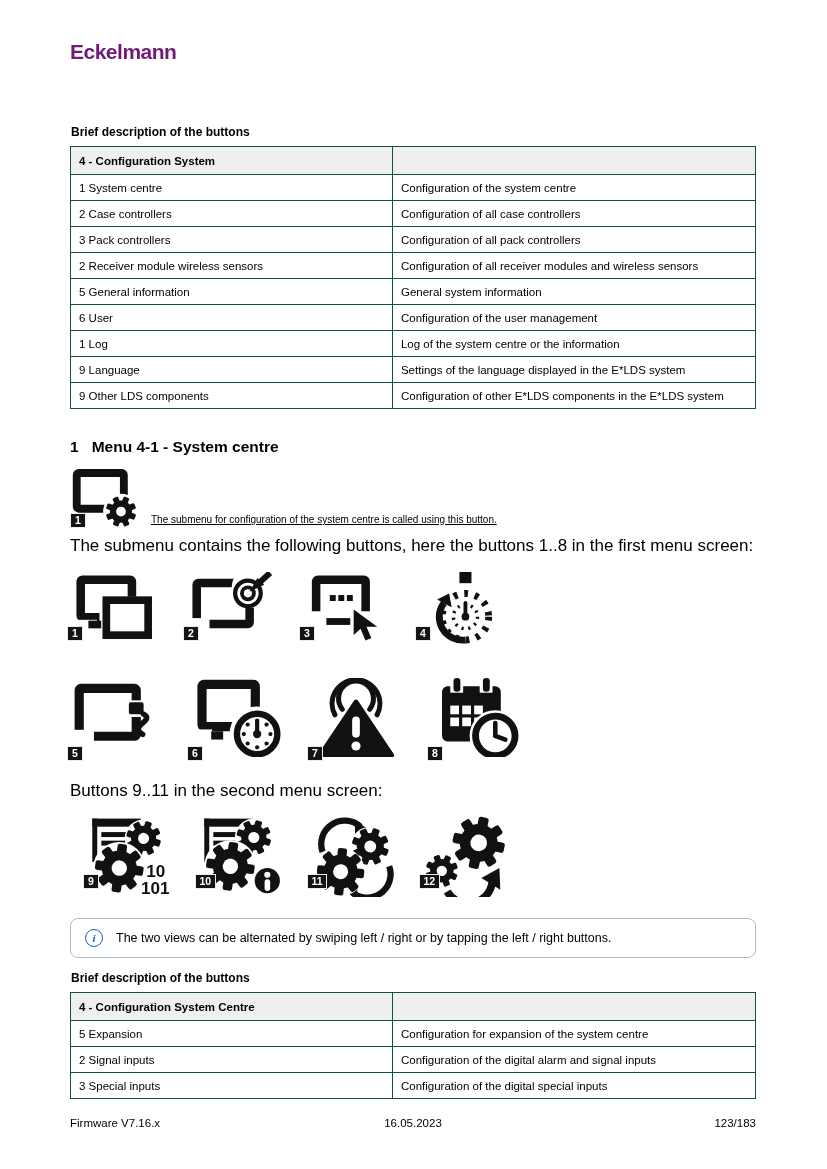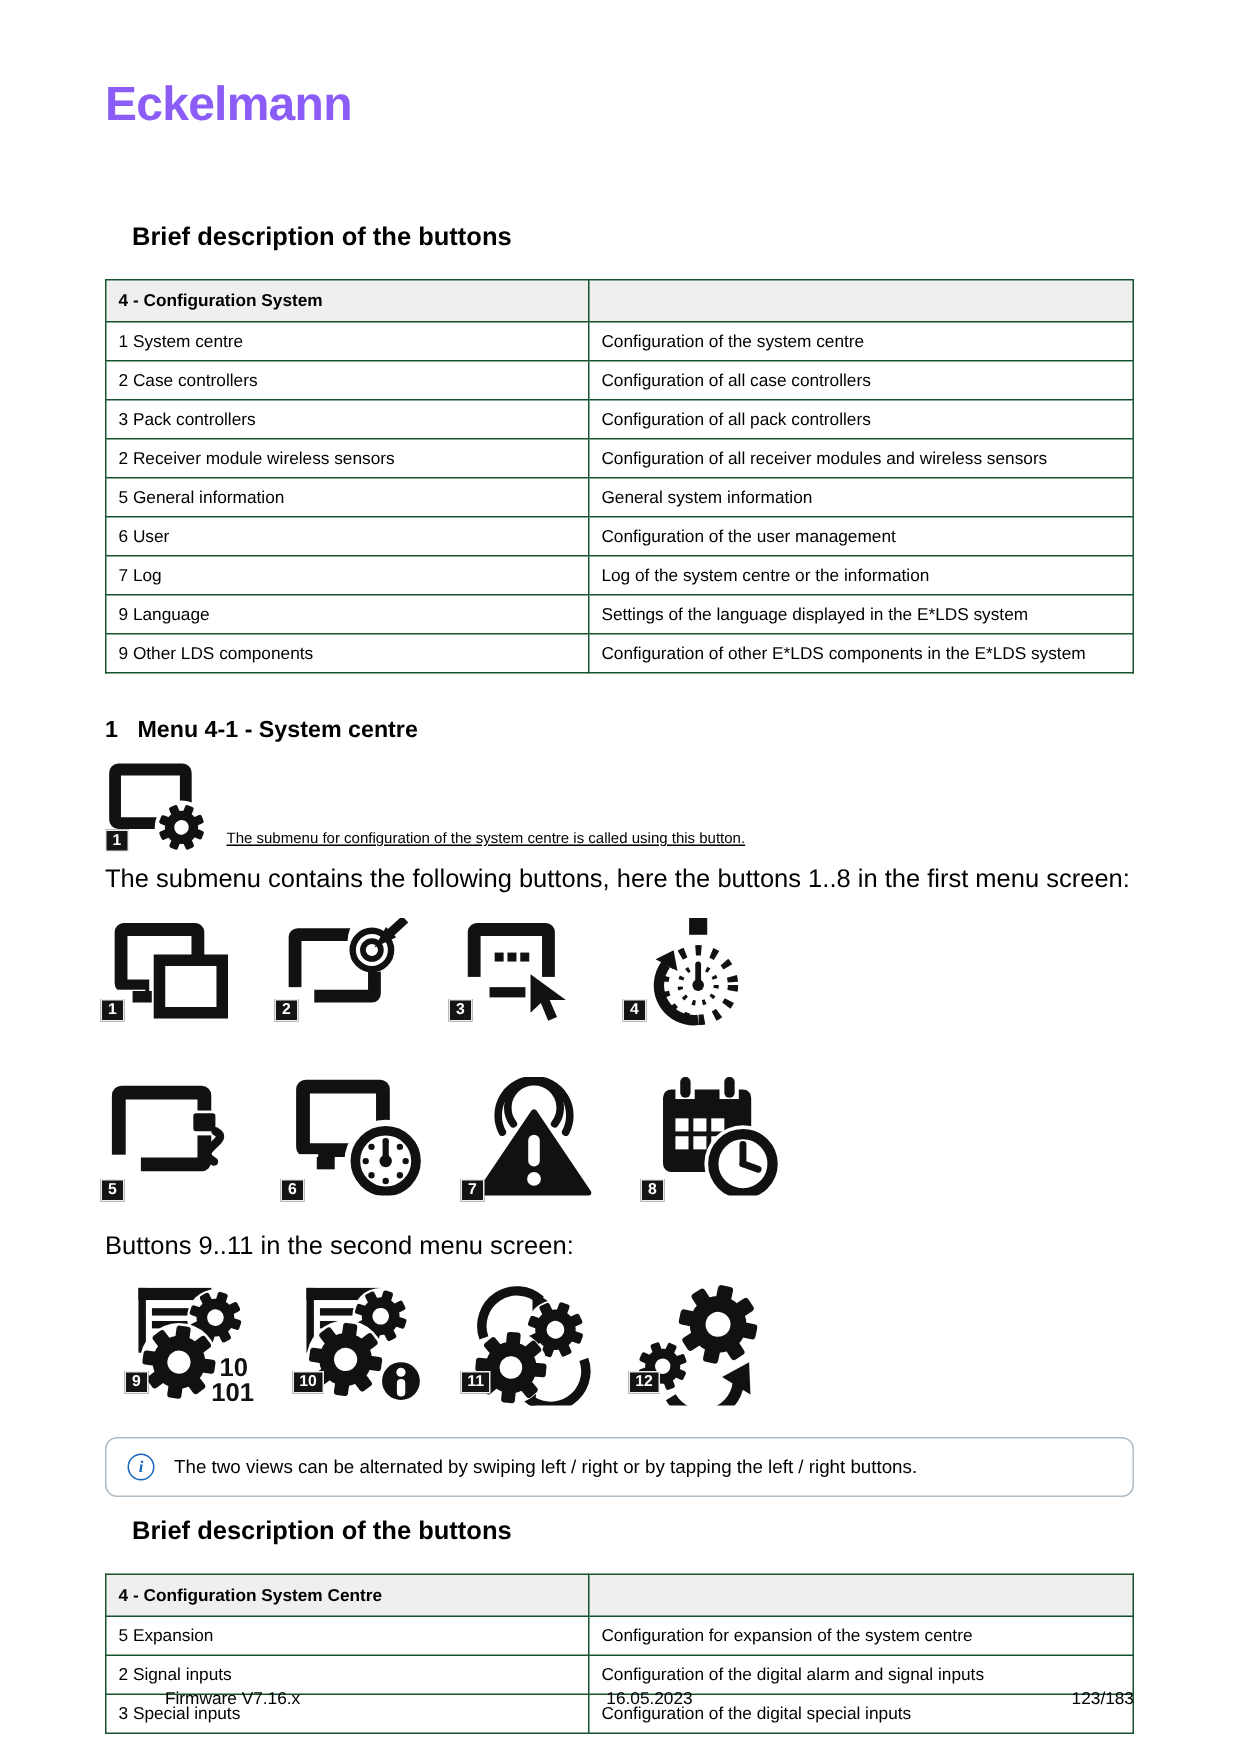--- a/index.html
+++ b/index.html
@@ -1,21 +1,21 @@
 <!DOCTYPE html>
 <html><head>
 <meta charset="utf-8">
 <style>
   html,body{margin:0;padding:0;background:#ffffff;}
   body{width:827px;height:1169px;position:relative;font-family:"Liberation Sans",sans-serif;color:#000;overflow:hidden;}
   .content{padding:0 71px 0 70px;position:relative;}
 
-  .logo{margin-top:53px;font-size:32px;line-height:1;font-weight:bold;color:#8b5cf6;letter-spacing:-0.5px;}
-
-  .small-heading{font-size:17px;font-weight:bold;margin:18px;}
+  .logo{margin-top:41px;font-size:21px;line-height:1;font-weight:bold;color:#701a75;letter-spacing:-0.5px;}
+
+  .small-heading{font-size:12px;font-weight:bold;margin:1px;}
   .sh-top{margin-top:63px;}
   .sh-bottom{margin-top:13px;}
 
   table{border-collapse:collapse;width:100%;margin-top:7px;table-layout:fixed;}
   col.c1{width:47%;}
   th,td{border:1px solid #14532d;font-size:11.5px;padding:6px 8px;text-align:left;vertical-align:middle;}
   th{background:#efefef;font-weight:bold;height:15px;}
   td{height:13px;}
 
   .menu-heading{margin:29px 0 0;font-size:15.5px;font-weight:bold;display:flex;gap:13px;align-items:baseline;}
@@ -41,21 +41,21 @@
          border:1px solid #ececec;min-width:7px;text-align:center;}
   .row3 .badge{bottom:5px;}
   .intro-icon .badge{left:0;bottom:0;}
 
   .note{margin-top:24px;border:1.5px solid #adbcc7;border-radius:8px;background:#fff;
         padding:10px 14px;display:flex;align-items:center;gap:13px;font-size:12.5px;}
   .note-i{flex:none;width:16px;height:16px;border:1.7px solid #1565c0;border-radius:50%;
           color:#1565c0;display:flex;align-items:center;justify-content:center;
           font-size:11px;font-weight:bold;font-family:"Liberation Serif",serif;font-style:italic;}
 
-  .footer{position:absolute;left:70px;right:71px;bottom:30px;display:flex;font-size:11.5px;margin-left:40px;}
+  .footer{position:absolute;left:70px;right:71px;bottom:40px;display:flex;font-size:11.5px;}
   .footer span{flex:1;}
   .f-center{text-align:center;}
   .f-right{text-align:right;}
 
   svg{display:block;}
   .ic-fill{fill:#111;}
   .ic-stroke{fill:none;stroke:#111;}
   .bin{font-family:"Liberation Sans",sans-serif;font-size:19px;font-weight:bold;fill:#111;}
 </style>
 </head>
@@ -115,21 +115,21 @@
         </tr>
     <tr>
           <td>5 General information</td>
           <td>General system information</td>
         </tr>
     <tr>
           <td>6 User</td>
           <td>Configuration of the user management</td>
         </tr>
     <tr>
-          <td>7 Log</td>
+          <td>1 Log</td>
           <td>Log of the system centre or the information</td>
         </tr>
     <tr>
           <td>9 Language</td>
           <td>Settings of the language displayed in the E*LDS system</td>
         </tr>
     <tr>
           <td>9 Other LDS components</td>
           <td>Configuration of other E*LDS components in the E*LDS system</td>
         </tr>

